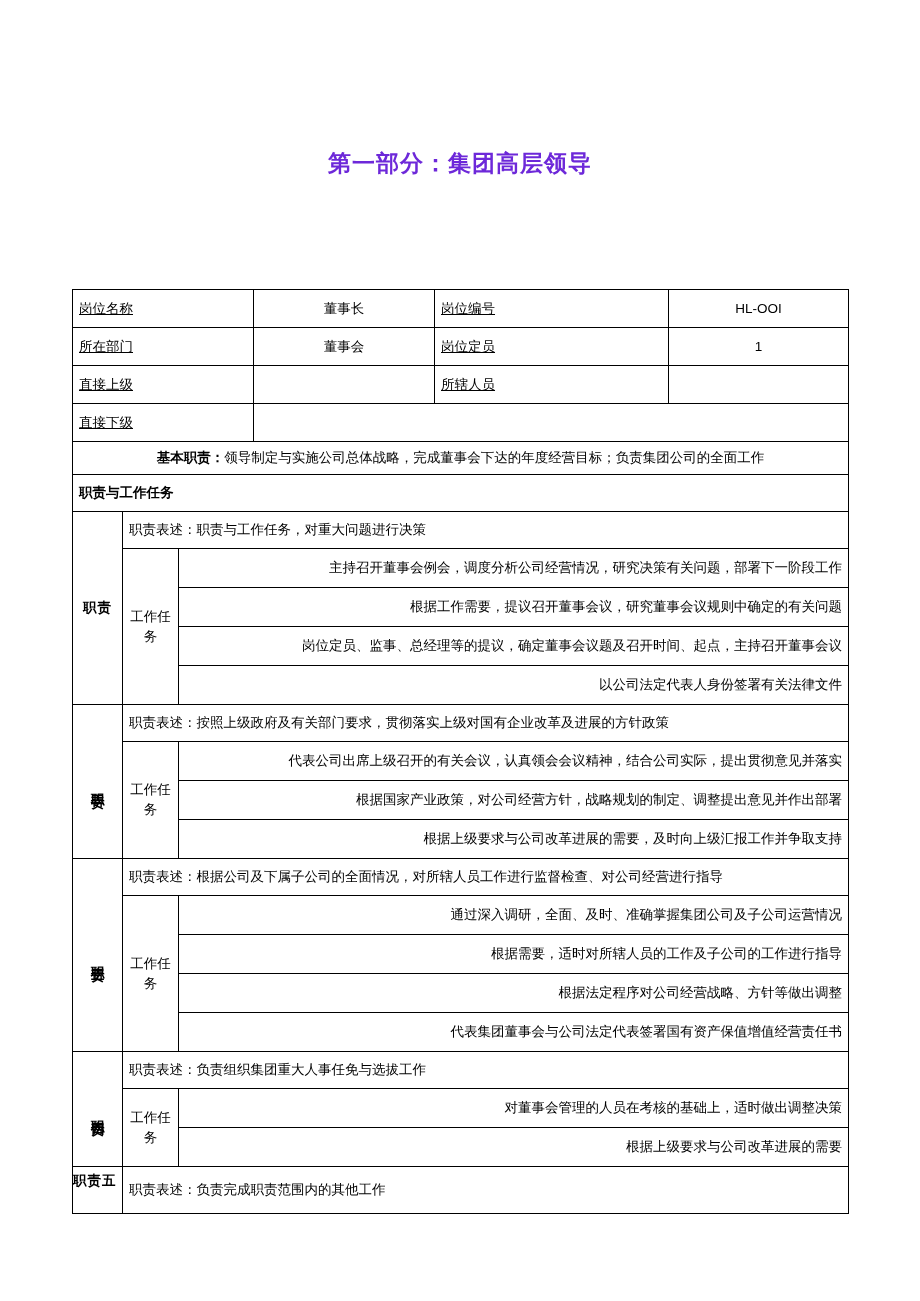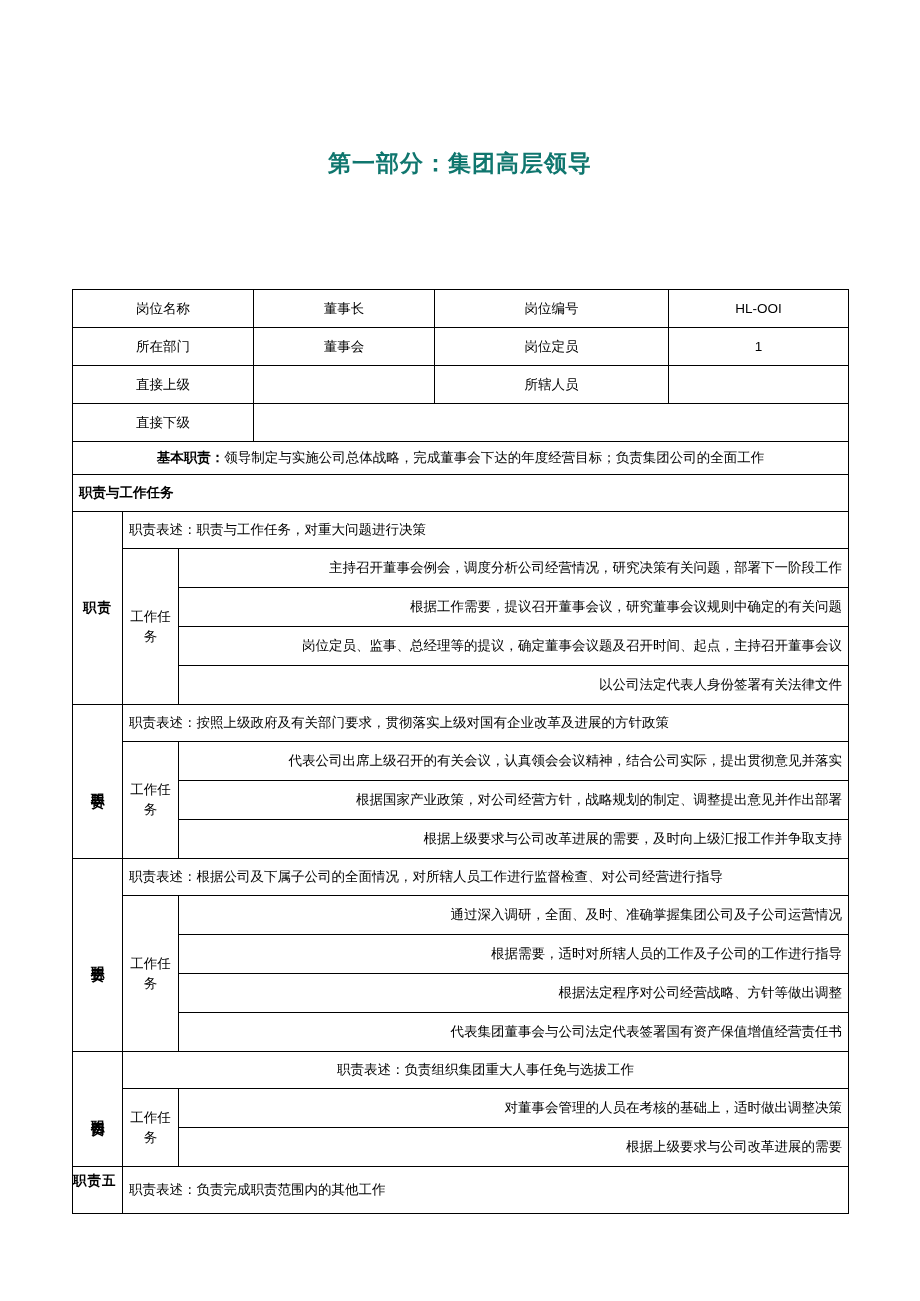--- a/index.html
+++ b/index.html
@@ -27,21 +27,21 @@
   .doc-title {
     position: absolute;
     left: 0;
     top: 148px;
     width: 920px;
     text-align: center;
     font-family: "Liberation Sans", "DejaVu Sans", sans-serif;
     font-size: 23px;
     font-weight: bold;
     letter-spacing: 1px;
-    color: #0f766e;
+    color: #6d28d9;
   }
   .doc-subtitle {
     position: absolute;
     left: 0;
     top: 222px;
     width: 920px;
     text-align: center;
     font-family: "Liberation Sans", "DejaVu Sans", sans-serif;
     font-size: 19px;
     font-weight: bold;
@@ -60,21 +60,21 @@
     font-family: "Liberation Serif", "DejaVu Serif", serif;
   }
   .jd-table td {
     border: 1px solid #000000;
     padding: 0 6px;
     font-size: 13.5px;
     vertical-align: middle;
     line-height: 1.45;
     word-break: break-all;
   }
-  .c-label   { text-align: center; }
+  .c-label   { text-align: left; text-decoration: underline; }
   .c-value   { text-align: center; }
 
   .row-h { height: 38px; }
 
   
 
   .basic-duty {
     font-size: 13px;
     text-align: center;
   }
@@ -251,21 +251,21 @@
         <td class="task-item" colspan="4">根据法定程序对公司经营战略、方针等做出调整</td>
       </tr>
       <tr>
         <td class="task-item" colspan="4">代表集团董事会与公司法定代表签署国有资产保值增值经营责任书</td>
       </tr>
 
       <tr>
         <td class="duty-idx" rowspan="3">
           <span class="vtext">职责四</span>
         </td>
-        <td class="duty-statement" colspan="5" style="height:36px;text-align:center;">职责表述：负责组织集团重大人事任免与选拔工作</td>
+        <td class="duty-statement" colspan="5" style="height:36px;">职责表述：负责组织集团重大人事任免与选拔工作</td>
       </tr>
       <tr>
         <td class="task-label" rowspan="2">工作任务</td>
         <td class="task-item" colspan="4">对董事会管理的人员在考核的基础上，适时做出调整决策</td>
       </tr>
       <tr>
         <td class="task-item" colspan="4">根据上级要求与公司改革进展的需要</td>
       </tr>
 
       <tr>

